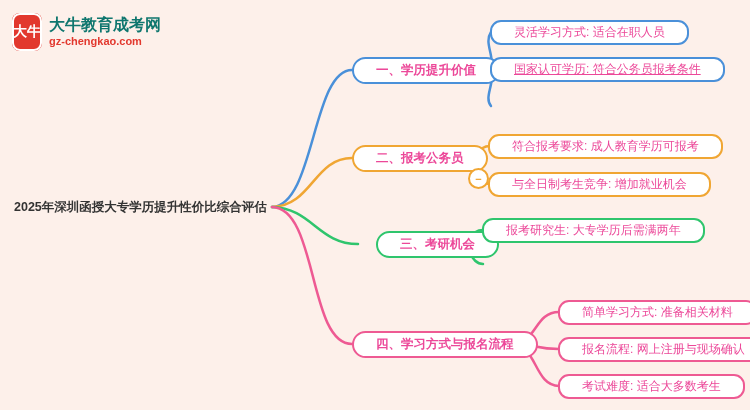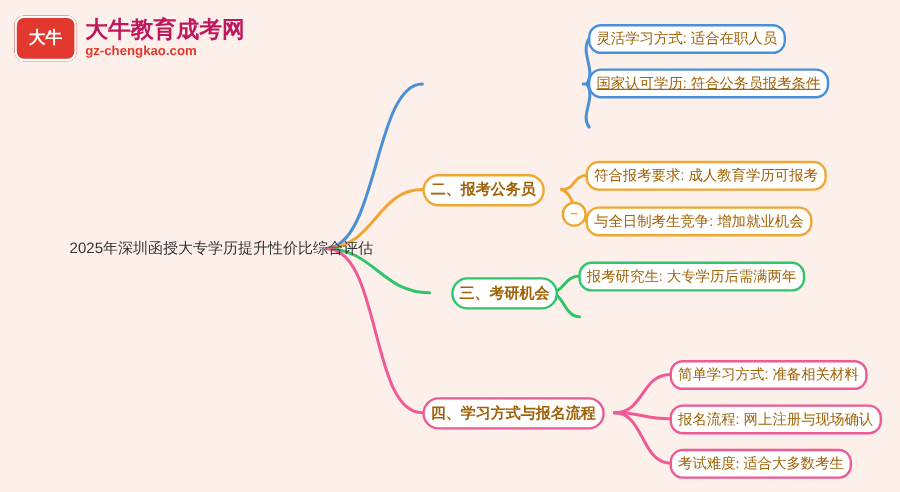--- a/index.html
+++ b/index.html
@@ -14,46 +14,45 @@
 
   .wires { position:absolute; left:0; top:0; z-index:1; }
   .wires path { fill:none; stroke-width:2.5; stroke-linecap:round; }
 
   .node {
     position:absolute;
     z-index:2;
     background:#ffffff;
     border:2px solid #404040;
     display:flex; align-items:center; justify-content:center;
-    color:#a16207;
+    color:#ec4899;
     white-space:nowrap;
     box-sizing:border-box;
-    padding:0 5px;
+    padding:0 22px;
   }
   .branch {
     height:27px;
     border-radius:14px;
     font-size:12.5px;
     font-weight:600;
   }
   .leaf {
     height:25px;
     border-radius:11px;
     font-size:12px;
   }
 
   .root-label {
     position:absolute;
     z-index:2;
     left:14px; top:199px;
     font-size:12.5px;
     color:#333;
-    font-weight:400;
+    font-weight:700;
     white-space:nowrap;
-    margin-left:44px;
   }
 
   .collapse-btn {
     position:absolute;
     z-index:3;
     left:468px; top:168px;
     width:21px; height:21px;
     border-radius:50%;
     background:#fff;
     border:2px solid #f0a633;
@@ -64,30 +63,30 @@
     cursor:pointer;
   }
 
   .logo {
     position:absolute;
     z-index:2;
     left:12px; top:13px;
     display:flex; align-items:center; gap:7px;
   }
   .logo-seal {
-    width:52px; height:38px;
+    width:30px; height:38px;
     background:#e2382e;
     border-radius:8px;
     color:#fff;
     display:flex; align-items:center; justify-content:center;
     font-size:14px; font-weight:bold;
     box-shadow:inset 0 0 0 2px #fff, inset 0 0 0 4px #e2382e;
   }
   .logo-text { display:flex; flex-direction:column; line-height:1.15; }
-  .logo-title { color:#be185d; font-size:19px; font-weight:bold; }
+  .logo-title { color:#0f766e; font-size:16px; font-weight:bold; }
   .logo-url   { color:#e2382e; font-size:11px;font-weight:bold; }
 </style>
 </head>
 <body>
 
 <div class="canvas">
 
   <svg class="wires" width="750" height="410">
 
     <path d="M272 207 C 315 205, 312 70, 352 70" style="stroke: rgb(74, 144, 217);"></path>
@@ -113,29 +112,30 @@
   <div class="logo">
     <div class="logo-seal">大牛</div>
     <div class="logo-text">
       <span class="logo-title">大牛教育成考网</span>
       <span class="logo-url">gz-chengkao.com</span>
     </div>
   </div>
 
   <div class="root-label">2025年深圳函授大专学历提升性价比综合评估</div>
 
+  <div class="node branch" style="left: 352px; top: 57px; border-color: rgb(74, 144, 217);">一、学历提升价值</div>
   <div class="node leaf" style="left: 490px; top: 20px; border-color: rgb(74, 144, 217);">灵活学习方式: 适合在职人员</div>
   <div class="node leaf" style="left: 490px; top: 57px; border-color: rgb(74, 144, 217); text-decoration: underline;">国家认可学历: 符合公务员报考条件</div>
 
   <div class="node branch" style="left: 352px; top: 145px; border-color: rgb(240, 166, 51);">二、报考公务员</div>
   <div class="node leaf" style="left: 488px; top: 134px; border-color: rgb(240, 166, 51);">符合报考要求: 成人教育学历可报考</div>
   <div class="node leaf" style="left: 488px; top: 172px; border-color: rgb(240, 166, 51);">与全日制考生竞争: 增加就业机会</div>
   <div class="collapse-btn">−</div>
 
   <div class="node branch" style="left: 376px; top: 231px; border-color: rgb(47, 197, 109);">三、考研机会</div>
   <div class="node leaf" style="left: 482px; top: 218px; border-color: rgb(47, 197, 109);">报考研究生: 大专学历后需满两年</div>
 
   <div class="node branch" style="left: 352px; top: 331px; border-color: rgb(238, 90, 147);">四、学习方式与报名流程</div>
   <div class="node leaf" style="left: 558px; top: 300px; border-color: rgb(238, 90, 147);">简单学习方式: 准备相关材料</div>
   <div class="node leaf" style="left: 558px; top: 337px; border-color: rgb(238, 90, 147);">报名流程: 网上注册与现场确认</div>
-  <div class="node leaf" style="left: 558px; top: 374px; border-color: rgb(238, 90, 147); font-family: Liberation Serif, serif;">考试难度: 适合大多数考生</div>
+  <div class="node leaf" style="left: 558px; top: 374px; border-color: rgb(238, 90, 147);">考试难度: 适合大多数考生</div>
 
 </div>
 
 </body></html>

